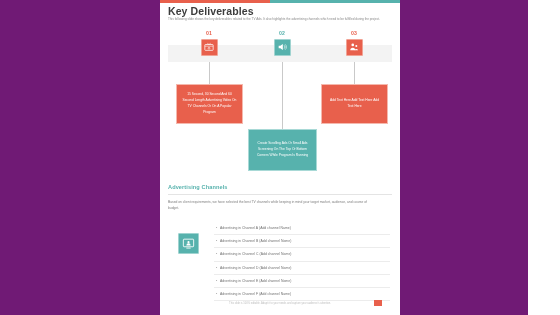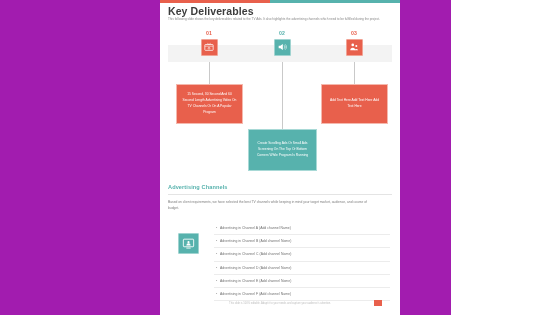--- a/index.html
+++ b/index.html
@@ -4,22 +4,22 @@
 <style>
   * { box-sizing: border-box; margin: 0; padding: 0; }
   html, body {
     width: 560px; height: 315px;
     background: #ffffff;
     font-family: "Liberation Sans", sans-serif;
     overflow: hidden;
   }
   #slide {
     position: relative;
-    width: 451px; height: 315px;
-    background: #a21caf;
+    width: 528px; height: 315px;
+    background: #701a75;
   }
   
   .page {
     position: absolute;
     left: 160px; top: 0;
     width: 240px; height: 315px;
     background: #ffffff;
   }
   
   .topbar {

